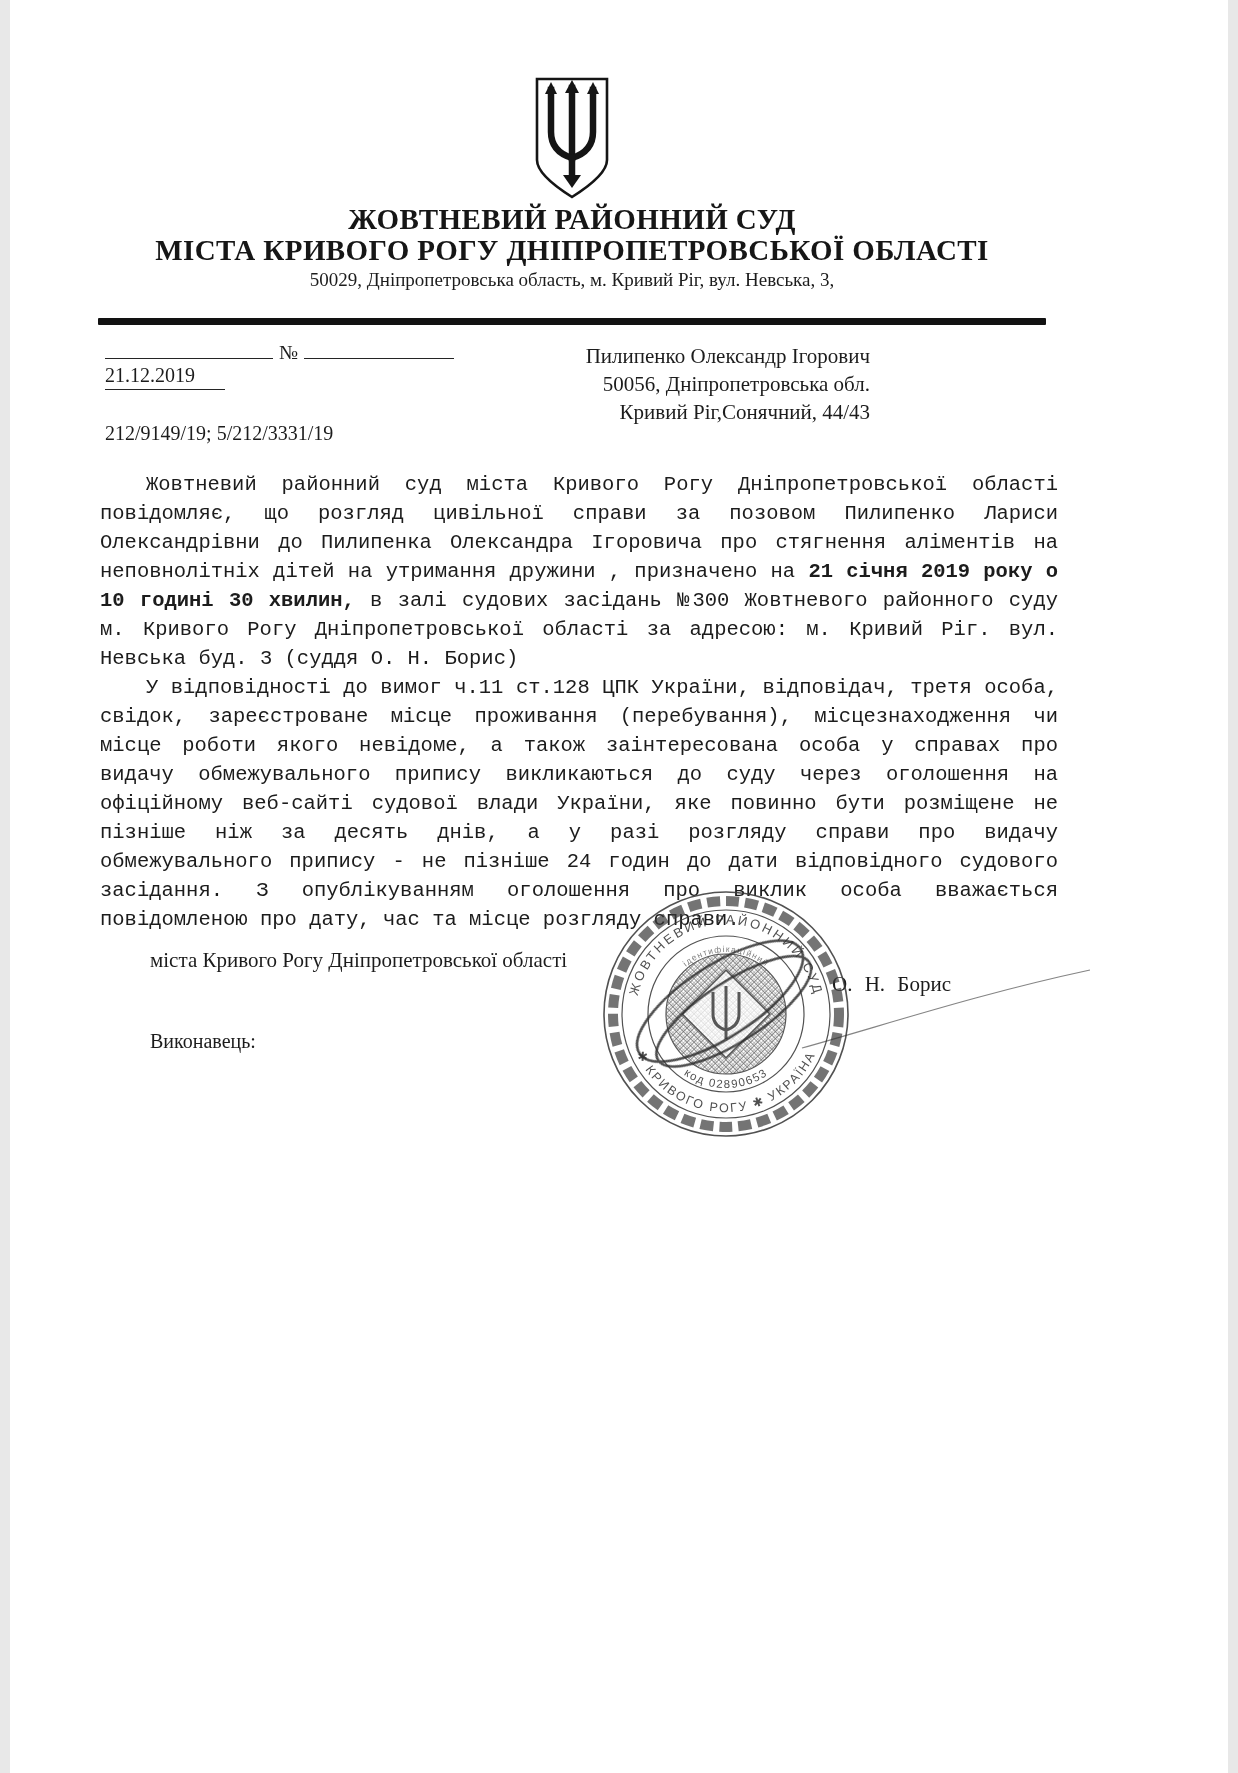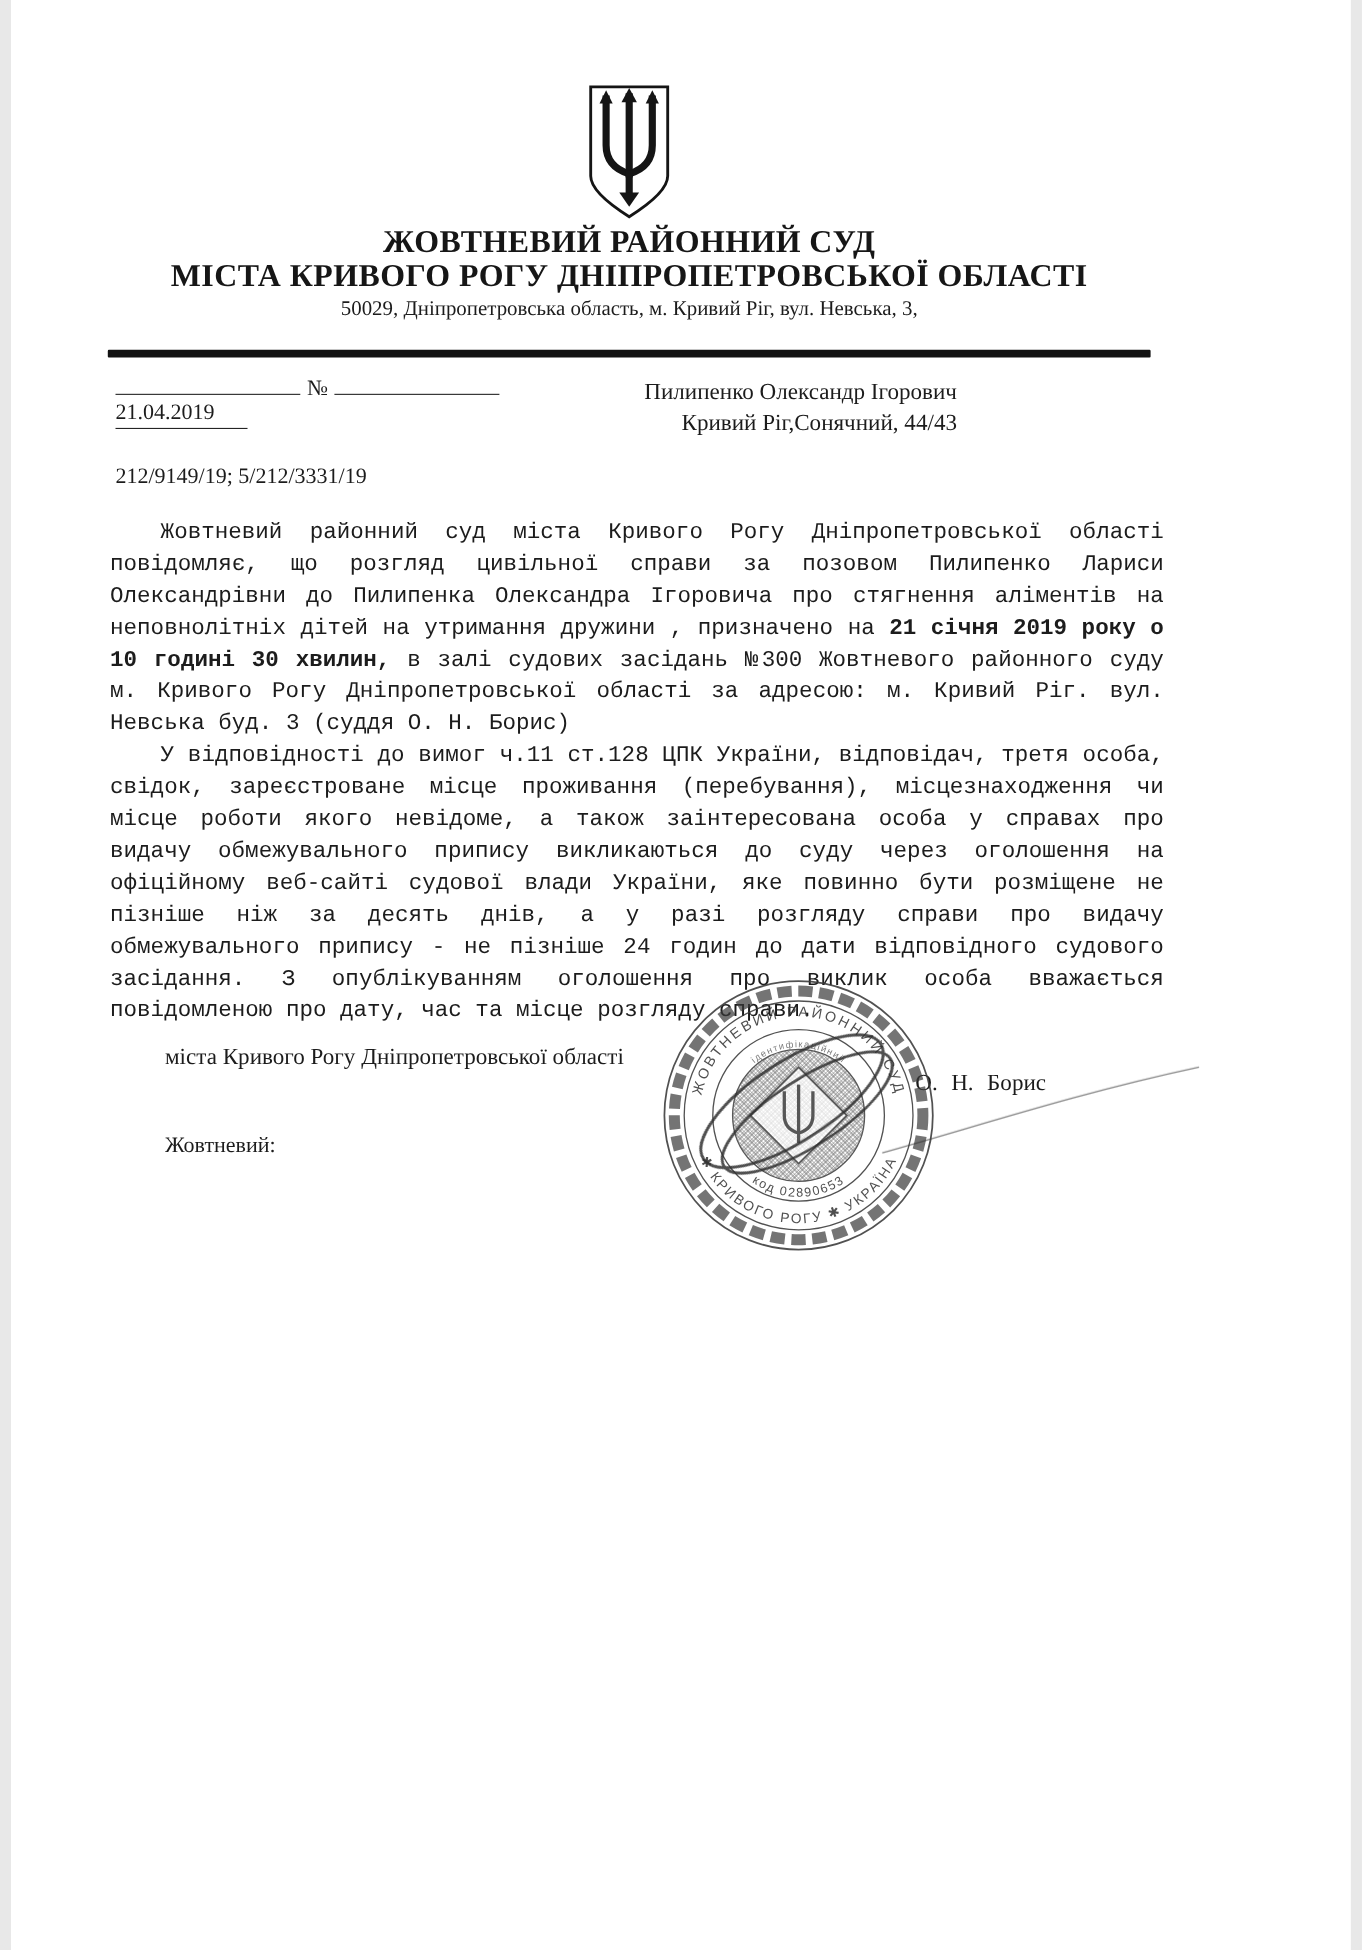--- a/index.html
+++ b/index.html
@@ -63,38 +63,39 @@
         <polygon points="33,99 42,112 51,99"></polygon>
       </g>
     </svg>
     <div class="court-name">ЖОВТНЕВИЙ РАЙОННИЙ СУД</div>
     <div class="court-name">МІСТА КРИВОГО РОГУ ДНІПРОПЕТРОВСЬКОЇ ОБЛАСТІ</div>
     <div class="addr">50029, Дніпропетровська область, м. Кривий Ріг, вул. Невська, 3,</div>
   </div>
   <div class="divider"></div>
 
   <div class="ref-no"><span class="uline" style="width:168px"></span><span class="no-sign">№</span><span class="uline" style="width:150px"></span></div>
-  <div class="doc-date">21.04.2019</div>
+  <div class="doc-date">21.12.2019</div>
   <div class="case-numbers">212/9149/19; 5/212/3331/19</div>
 
   <div class="recipient">
     <div>Пилипенко Олександр Ігорович</div>
+    <div>50056,  Дніпропетровська обл.</div>
     <div>Кривий Ріг,Сонячний, 44/43</div>
   </div>
 
   <div class="body-text">
     <p><span>Жовтневий районний суд міста Кривого Рогу Дніпропетровської області повідомляє, що розгляд цивільної справи за позовом Пилипенко Лариси Олександрівни до Пилипенка Олександра Ігоровича про стягнення аліментів на неповнолітніх дітей на утримання дружини , призначено на </span><span class="bold-run">21 січня 2019 року о 10 годині 30 хвилин,</span><span> в залі судових засідань №300  Жовтневого районного суду м. Кривого Рогу Дніпропетровської області за адресою: м. Кривий Ріг. вул. Невська буд. 3 (суддя О. Н. Борис)</span></p>
     <p>У відповідності до вимог ч.11 ст.128 ЦПК України, відповідач, третя особа, свідок, зареєстроване місце проживання (перебування), місцезнаходження чи місце роботи якого невідоме, а також заінтересована особа у справах про видачу обмежувального припису викликаються до суду через оголошення на офіційному веб-сайті судової влади України, яке повинно бути розміщене не пізніше ніж за десять днів, а у разі розгляду справи про видачу обмежувального припису - не пізніше 24 годин до дати відповідного судового засідання. З опублікуванням оголошення про виклик особа вважається повідомленою про дату, час та місце розгляду справи.</p>
   </div>
 
   <div class="sig-title">
     <div>міста Кривого Рогу Дніпропетровської області</div>
   </div>
   <div class="judge-name">О. Н. Борис</div>
-  <div class="executor">Жовтневий:</div>
+  <div class="executor">Виконавець:</div>
 
   <div class="seal-wrap">
     <svg width="520" height="276" viewBox="0 0 520 276">
       <defs>
         <pattern id="hatch" patternUnits="userSpaceOnUse" width="5" height="5" patternTransform="rotate(45)">
           <path d="M0 0 H5 M0 2.5 H5" stroke="#4a4a4a" stroke-width="0.7"></path>
           <path d="M0 0 V5 M2.5 0 V5" stroke="#4a4a4a" stroke-width="0.7"></path>
         </pattern>
         <path id="arcTop" d="M 48 138 A 90 90 0 0 1 228 138"></path>
         <path id="arcBottom" d="M 40 138 A 98 98 0 0 0 236 138"></path>

